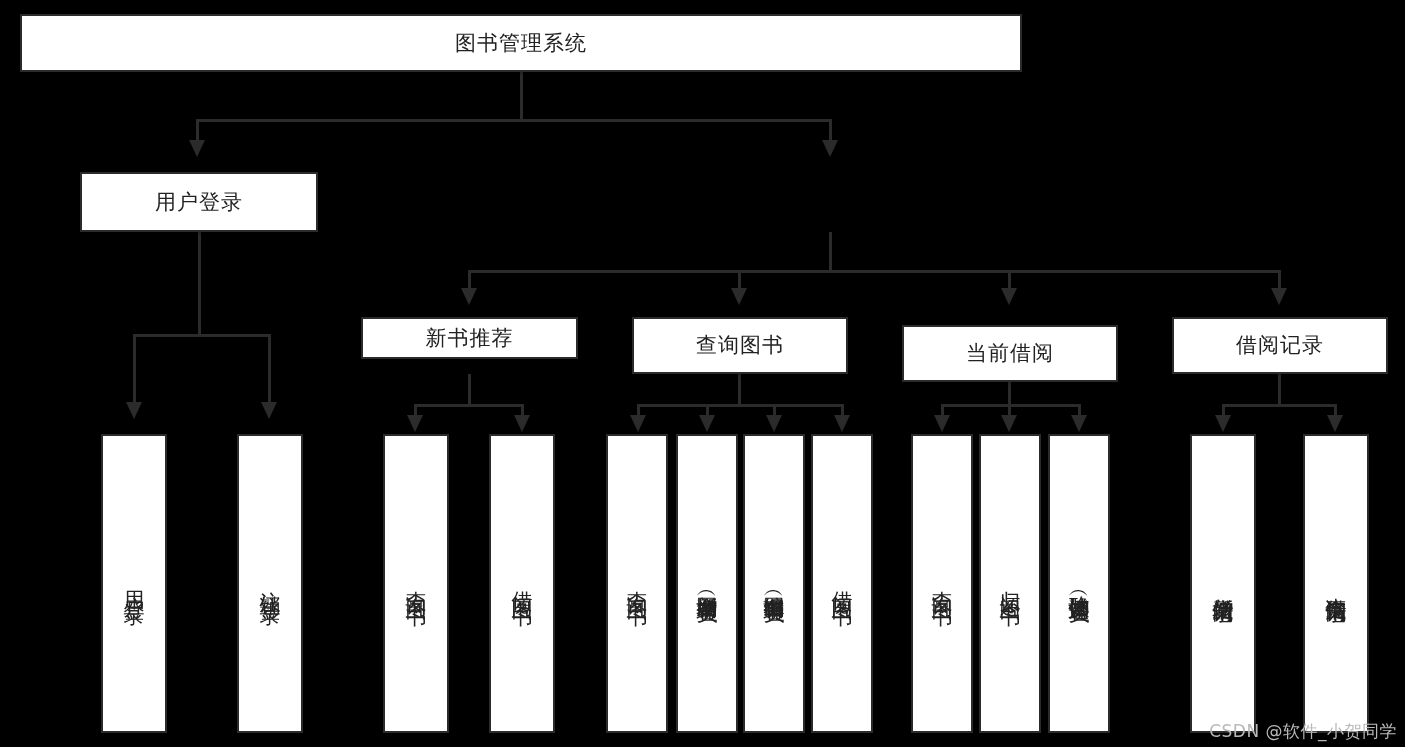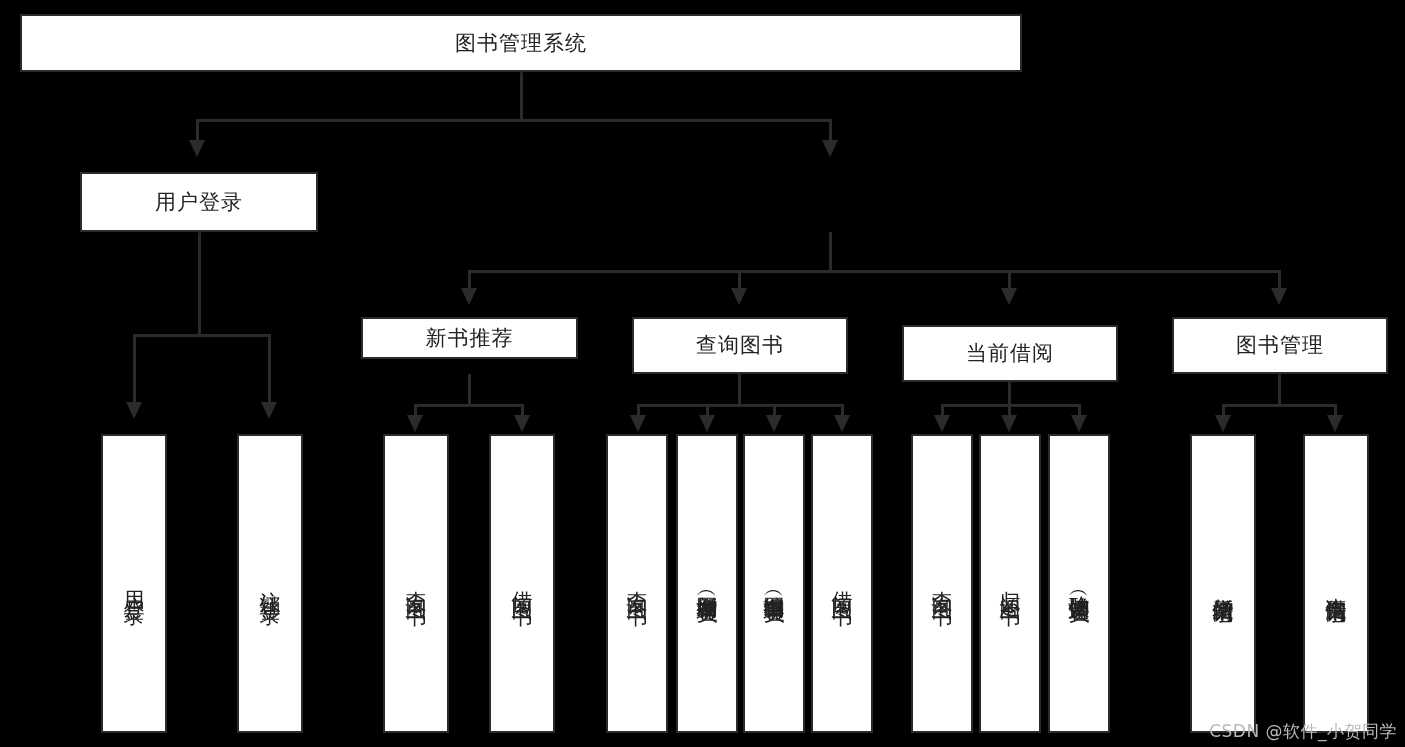--- a/index.html
+++ b/index.html
@@ -123,21 +123,21 @@
   <div class="node" style="left:361px; top:317px; width:217px; height:42px;">
     <span class="label">新书推荐</span>
   </div>
   <div class="node" style="left:632px; top:317px; width:216px; height:57px;">
     <span class="label">查询图书</span>
   </div>
   <div class="node" style="left:902px; top:317px; width:216px; height:57px;margin-top:8px;">
     <span class="label">当前借阅</span>
   </div>
   <div class="node" style="left:1172px; top:317px; width:216px; height:57px;">
-    <span class="label">图书管理</span>
+    <span class="label">借阅记录</span>
   </div>
 
   <div class="line v" style="left:468px; top:374px; width:3px; height:32px;"></div>
   <div class="line h" style="left:414px; top:404px; width:110px; height:3px;"></div>
   <div class="line v" style="left:414px; top:404px; width:3px; height:14px;"></div>
   <div class="arrow" style="left:407px; top:415px;"></div>
   <div class="line v" style="left:521px; top:404px; width:3px; height:14px;"></div>
   <div class="arrow" style="left:514px; top:415px;"></div>
 
   <div class="line v" style="left:738px; top:374px; width:3px; height:32px;"></div>

